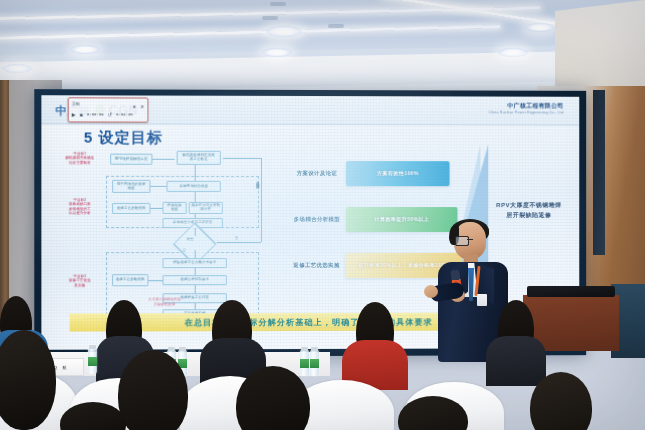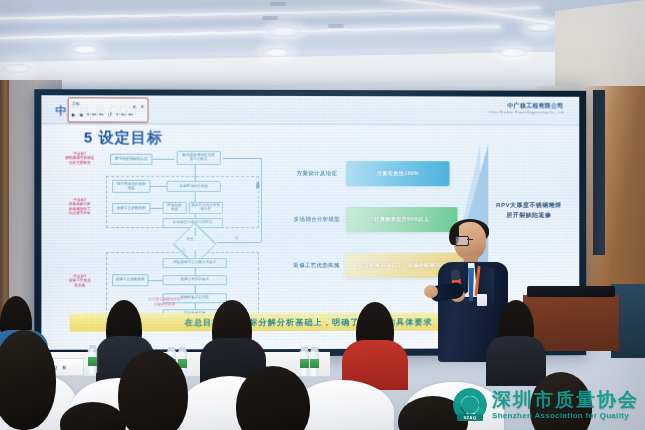--- a/index.html
+++ b/index.html
@@ -605,27 +605,14 @@
   <div style="position:absolute;right:26px;top:295px;width:96px;height:56px;
        background:linear-gradient(175deg,#7e3f27,#5d2c1b);z-index:7;"></div>
   <div style="position:absolute;right:30px;top:286px;width:88px;height:11px;
        background:linear-gradient(175deg,#1a1d22,#0d0f12);z-index:7;border-radius:2px;"></div>
   <div style="position:absolute;right:0px;top:284px;width:34px;height:74px;
        background:linear-gradient(175deg,#2b4a60,#1b3142);z-index:6;"></div>
 
   <div class="haze"></div>
   <div class="vig"></div>
 
-  <div class="wm">
-    <div class="wm-mark">
-      <div class="wm-ring"></div>
-      <div class="wm-dot"></div>
-      <div class="wm-bar">
-        <span>SZAQ</span>
-      </div>
-    </div>
-    <div class="wm-text">
-      <div class="wm-cn">深圳市质量协会</div>
-      <div class="wm-en">Shenzhen Association for Quality</div>
-    </div>
-  </div>
 
 </div>
 
 </body></html>

